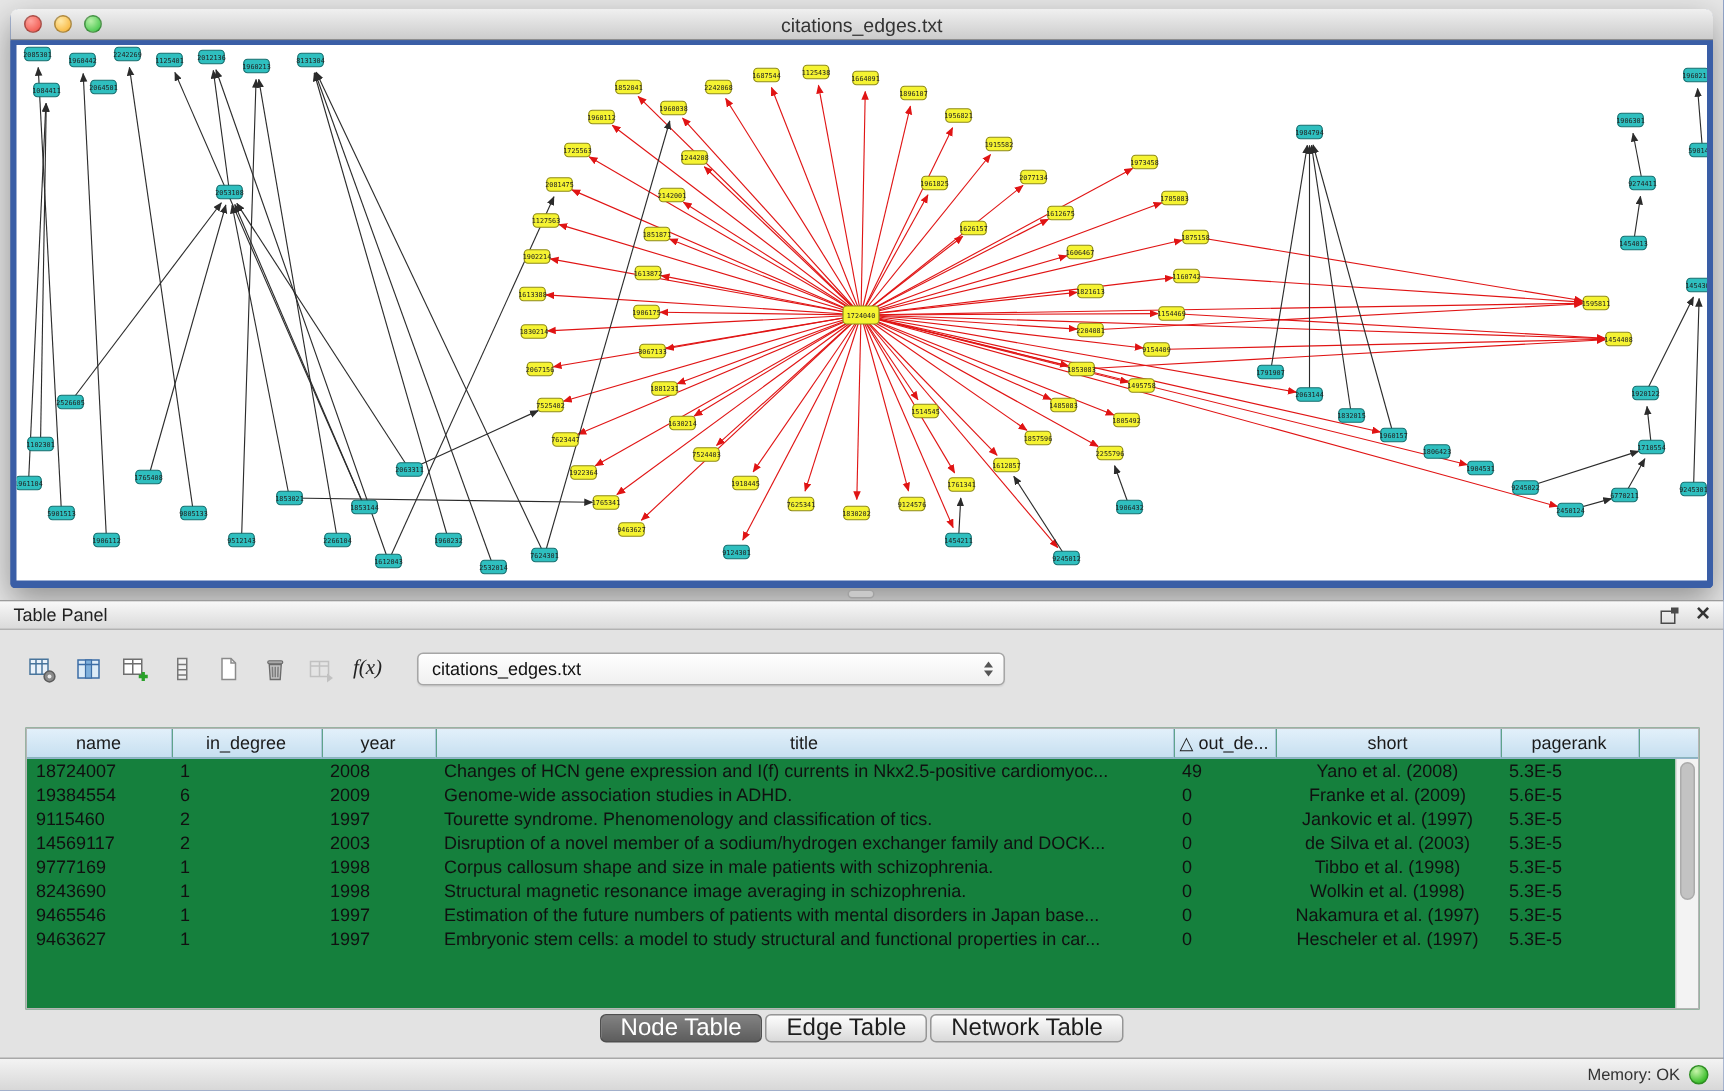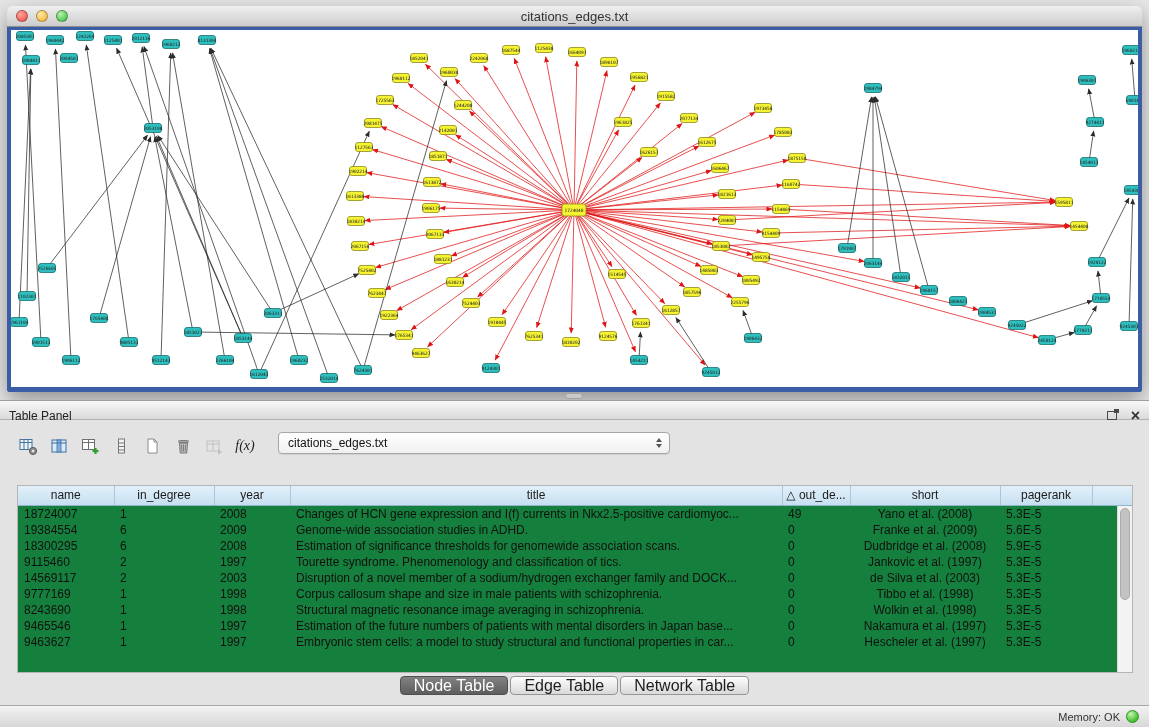--- a/index.html
+++ b/index.html
@@ -50,36 +50,36 @@
   }
 
   
   .table-panel{
     position:absolute; left:0; top:400px; width:1149px; height:305px;
     background:#e3e3e3; border-top:1px solid #9b9b9b;
   }
   .panel-header{
     height:19px; background:linear-gradient(#f8f8f8,#dadada);
     border-bottom:1px solid #b2b2b2;
-    display:flex; align-items:flex-start; padding:8px 9px; font-size:12px; color:#222;
+    display:flex; align-items:center; padding:8px 9px; font-size:12px; color:#222;
   }
   .panel-header .spacer{ flex:1; }
   .float-icon{ width:12px; height:11px; position:relative; margin-right:12px; display:inline-block; }
   .float-icon::before{
     content:""; position:absolute; left:0; bottom:0; width:8px; height:7px;
     border:1.5px solid #4a4a4a;
   }
   .float-icon::after{
     content:""; position:absolute; right:0; top:0; width:5px; height:4px;
     background:#4a4a4a;
   }
   .close-x{ font-size:16px; font-weight:bold; color:#333; line-height:14px; cursor:default; }
 
   
-  .toolbar{ display:flex; margin:12px 8px 0 14px; height:28px; }
+  .toolbar{ display:flex; align-items:center; margin:12px 8px 0 14px; height:28px; }
   .tool-btn{
     width:28px; height:28px; border:none; background:transparent;
     display:flex; align-items:center; justify-content:center; margin-right:3px;
   }
   .tool-btn svg{ display:block; }
   .fx-btn{ font-family:"Liberation Serif", serif; font-style:italic; font-size:14px; color:#222; }
   .combo{
     margin-left:16px; width:392px; height:22px;
     background:linear-gradient(#ffffff,#f0f0f0);
     border:1px solid #a6a6a6; border-radius:4px;
@@ -851,30 +851,20 @@
             <td>19384554</td>
             <td>6</td>
             <td>2009</td>
             <td>Genome-wide association studies in ADHD.</td>
             <td>0</td>
             <td class="c-short">Franke et al. (2009)</td>
             <td>5.6E-5</td>
             <td></td>
           </tr>
           <tr>
-            <td>18300295</td>
-            <td>6</td>
-            <td>2008</td>
-            <td>Estimation of significance thresholds for genomewide association scans.</td>
-            <td>0</td>
-            <td class="c-short">Dudbridge et al. (2008)</td>
-            <td>5.9E-5</td>
-            <td></td>
-          </tr>
-          <tr>
             <td>9115460</td>
             <td>2</td>
             <td>1997</td>
             <td>Tourette syndrome. Phenomenology and classification of tics.</td>
             <td>0</td>
             <td class="c-short">Jankovic et al. (1997)</td>
             <td>5.3E-5</td>
             <td></td>
           </tr>
           <tr>

